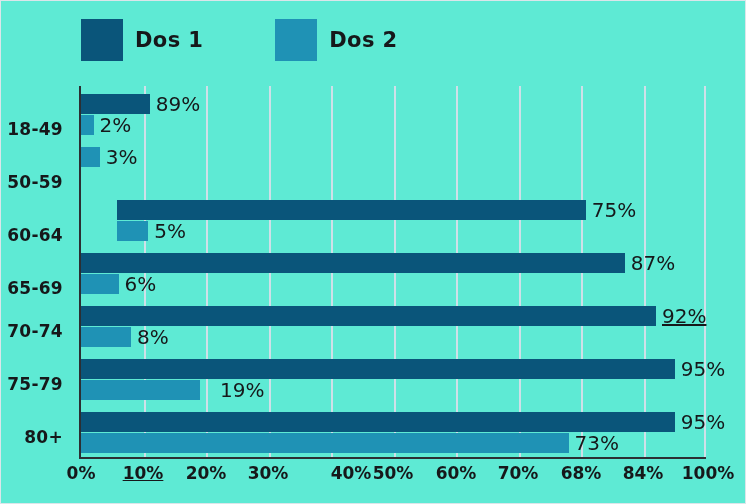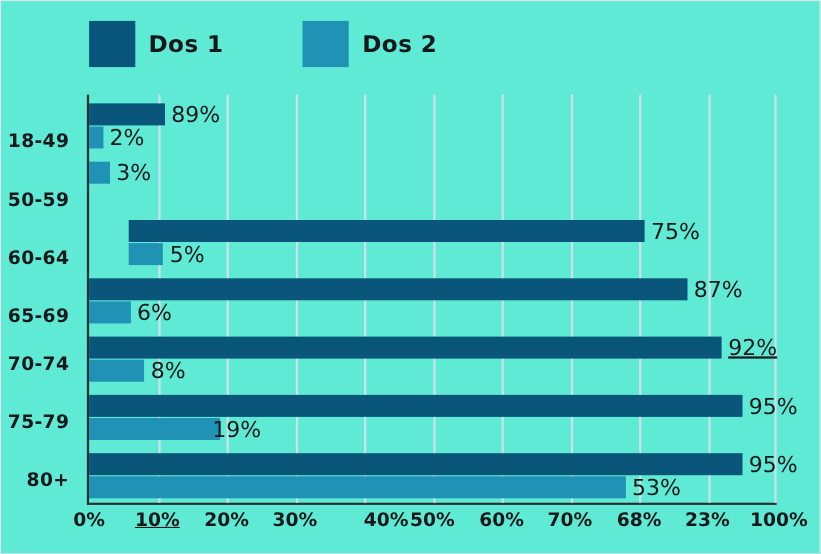--- a/index.html
+++ b/index.html
@@ -215,43 +215,43 @@
         </div>
       </div>
 
       <div class="group" style="top:273px;">
         <div class="bar-row">
           <div class="bar s1" style="width:593.75px;"></div>
           <span class="bar-value" style="left:593.75px;">95%</span>
         </div>
         <div class="bar-row">
           <div class="bar s2" style="width:118.75px;"></div>
-          <span class="bar-value" style="left:106px;">19%</span>
+          <span class="bar-value" style="left:133px;">19%</span>
         </div>
       </div>
 
       <div class="group" style="top:326px;">
         <div class="bar-row">
           <div class="bar s1" style="width:593.75px;"></div>
           <span class="bar-value" style="left:593.75px;">95%</span>
         </div>
         <div class="bar-row">
           <div class="bar s2" style="width:487.5px;"></div>
-          <span class="bar-value" style="left:487.5px;">53%</span>
+          <span class="bar-value" style="left:487.5px;">73%</span>
         </div>
       </div>
 
     </div>
   </div>
 
   <div class="xtick" style="left:80px;">0%</div>
   <div class="xtick" style="left:142px;text-decoration:underline;">10%</div>
   <div class="xtick" style="left:205px;">20%</div>
   <div class="xtick" style="left:267px;">30%</div>
   <div class="xtick" style="left:330px;margin-left:20px;">40%</div>
   <div class="xtick" style="left:392px;">50%</div>
   <div class="xtick" style="left:455px;">60%</div>
   <div class="xtick" style="left:517px;">70%</div>
   <div class="xtick" style="left:580px;">68%</div>
-  <div class="xtick" style="left:642px;">23%</div>
+  <div class="xtick" style="left:642px;">84%</div>
   <div class="xtick" style="left:707px;">100%</div>
 
 </div>
 
 </body></html>

